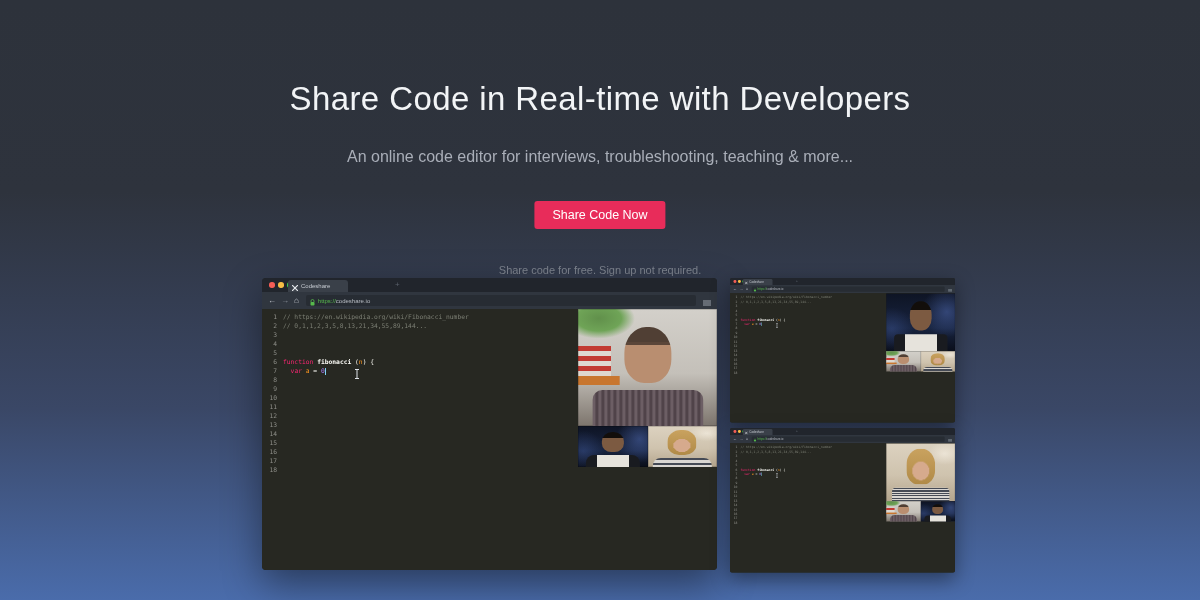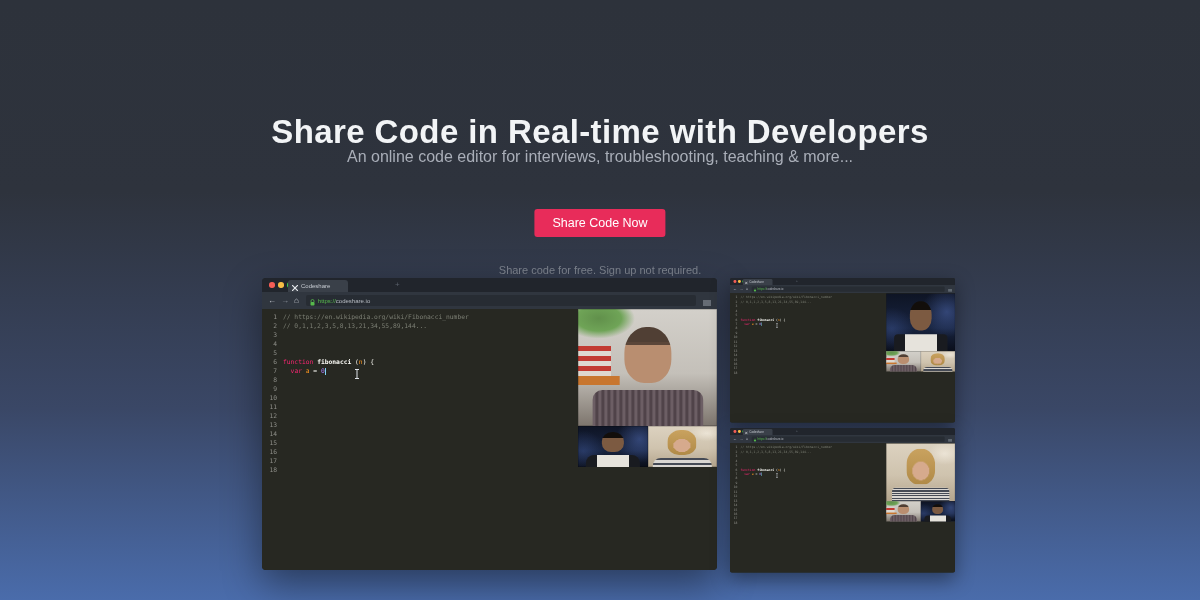--- a/index.html
+++ b/index.html
@@ -2,27 +2,27 @@
 <html><head>
 <meta charset="utf-8">
 <style>
   html,body{margin:0;padding:0;}
   body{
     width:1200px;height:600px;overflow:hidden;position:relative;
     font-family:"Liberation Sans",sans-serif;
     background:linear-gradient(180deg,#2d323b 0%,#2e333d 32%,#3a4766 68%,#4a6cab 100%);
   }
   
-  .hero-title{position:absolute;top:113px;left:0;width:100%;text-align:center;margin:0;
-    font-size:33px;font-weight:700;color:#f2f4f6;letter-spacing:.4px;}
+  .hero-title{position:absolute;top:80px;left:0;width:100%;text-align:center;margin:0;
+    font-size:33px;font-weight:400;color:#f2f4f6;letter-spacing:.4px;}
   .hero-sub{position:absolute;top:148px;left:0;width:100%;text-align:center;
     font-size:16px;font-weight:300;color:#a9aeb8;}
   .cta{position:absolute;top:201px;left:50%;transform:translateX(-50%);
     background:#e82c5a;color:#fff;border:none;border-radius:3px;
-    height:28px;padding:0 18px;font-size:12.5px;font-family:inherit;cursor:pointer;margin-top:8px;}
+    height:28px;padding:0 18px;font-size:12.5px;font-family:inherit;cursor:pointer;}
   .fineprint{position:absolute;top:239px;left:0;width:100%;text-align:center;
     font-size:11px;color:#7e848f;margin-top:25px;}
   
   .window{position:absolute;width:455px;height:292px;border-radius:4px;
     background:#272822;box-shadow:0 14px 38px rgba(0,0,0,.42);}
   #win-a{left:262px;top:278px;}
   #win-b{left:730px;top:278px;transform:scale(.4945);transform-origin:0 0;}
   #win-c{left:730px;top:428px;transform:scale(.4945);transform-origin:0 0;}
   .tabstrip{position:relative;height:14px;background:#21252c;border-radius:4px 4px 0 0;}
   .lights{position:absolute;left:7px;top:4px;display:flex;gap:3.5px;}

